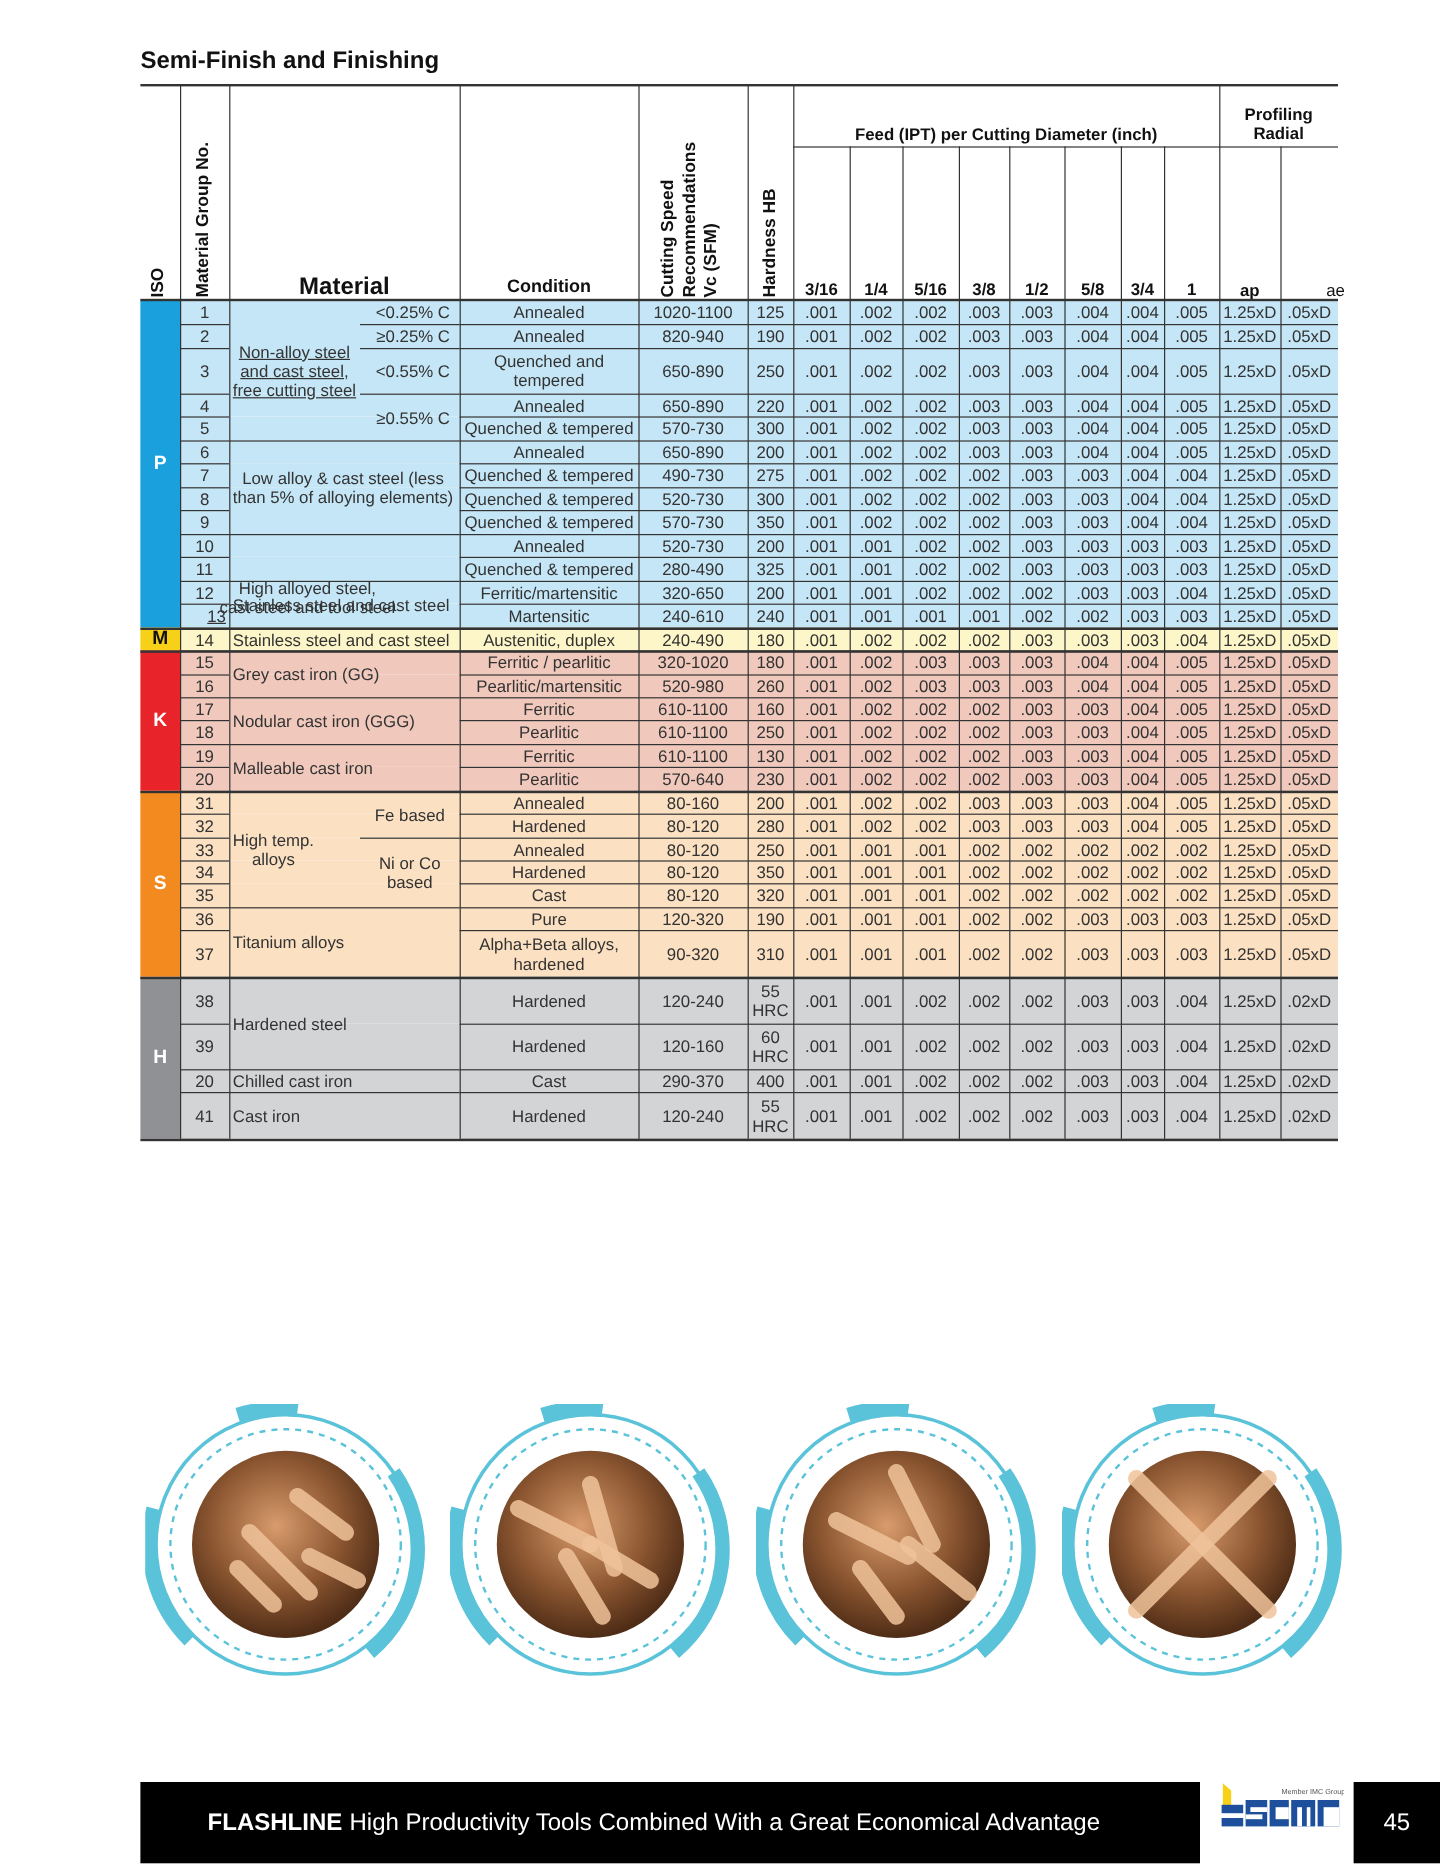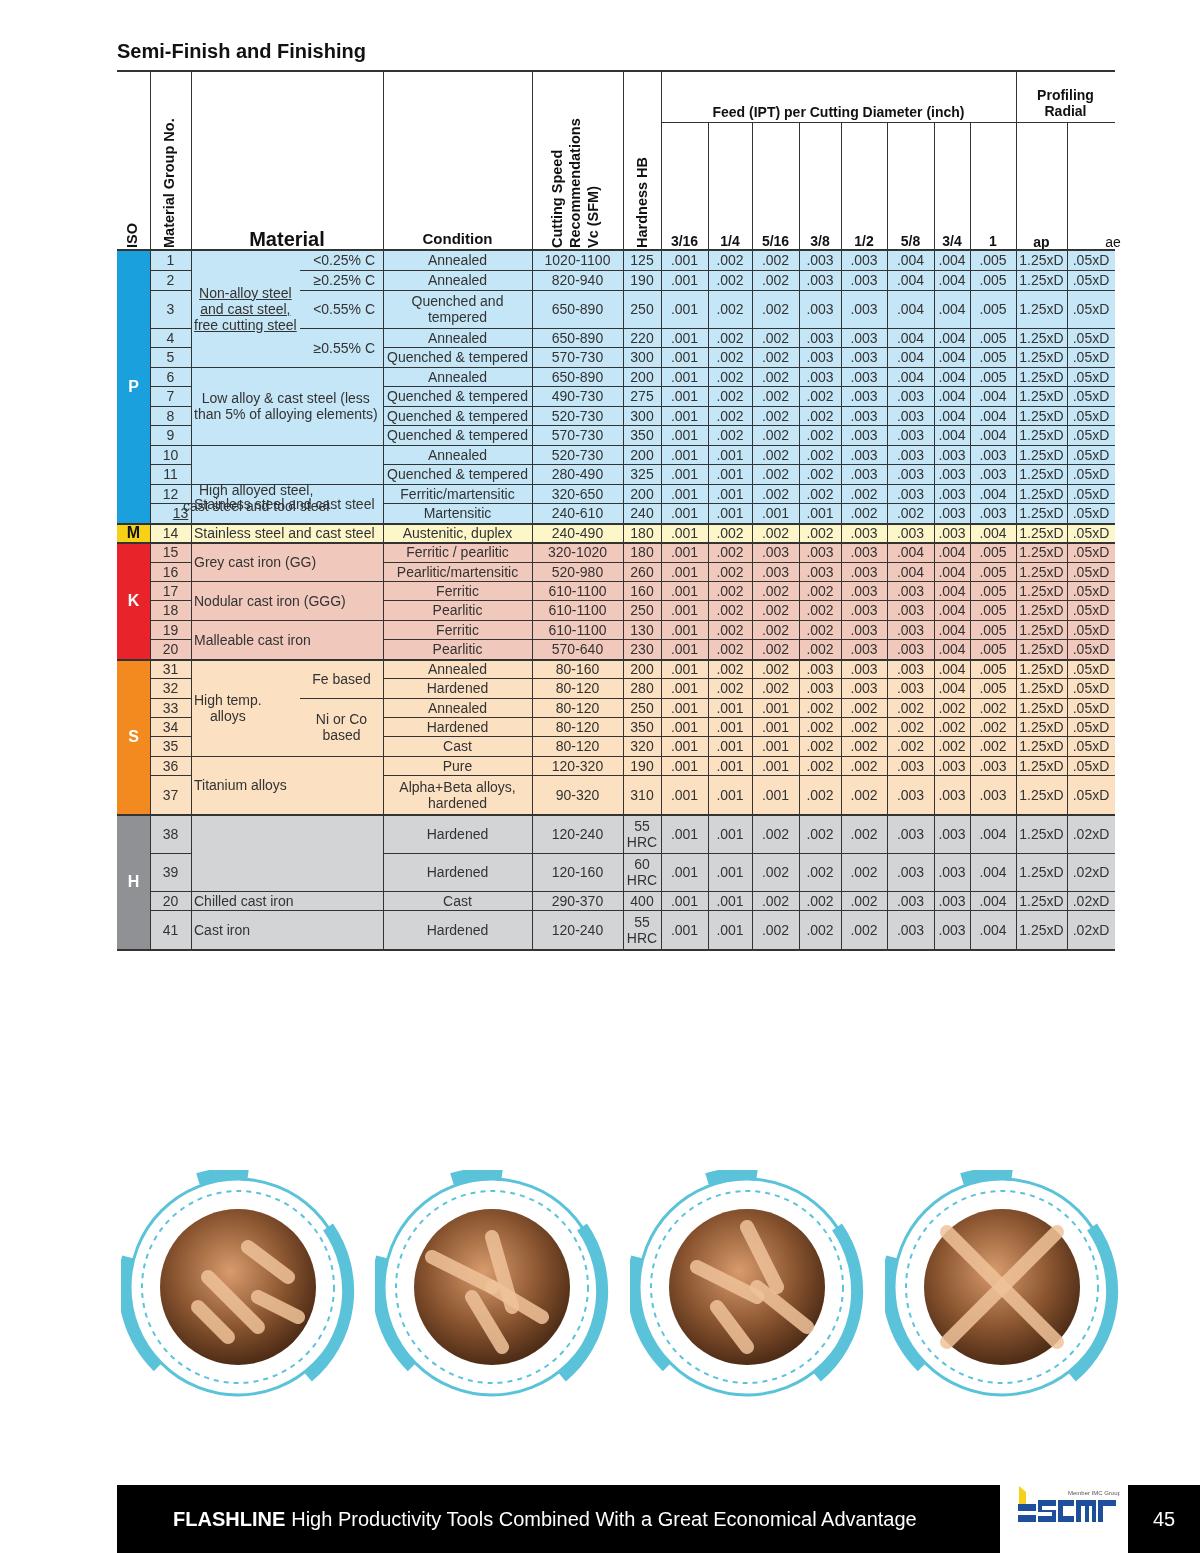--- a/index.html
+++ b/index.html
@@ -616,20 +616,21 @@
     <div class="hline" style="left: 191px; top: 620px; width: 192px; height: 1px;"></div>
     <div class="cell" style="left: 191px; top: 620px; width: 192px; height: 39px; justify-content: flex-start; padding-left: 3px; padding-right: 0px; white-space: nowrap;">Malleable cast iron</div>
     <div class="hline" style="left: 191px; top: 659px; width: 192px; height: 1px;"></div>
     <div class="cell" style="left: 191px; top: 659px; width: 109px; height: 97px; justify-content: center; padding-left: 3px; padding-right: 0px; white-space: nowrap; flex-direction: column; display: flex; align-items: flex-start;">High temp.<br>alloys</div>
     <div class="cell" style="left: 300px; top: 659px; width: 83px; height: 39px; justify-content: center; padding-left: 0px; padding-right: 0px; white-space: nowrap;">Fe based</div>
     <div class="cell" style="left: 300px; top: 698px; width: 83px; height: 58px; justify-content: center; padding-left: 0px; padding-right: 0px; white-space: nowrap; flex-direction: column; display: flex;">Ni or Co<br>based</div>
     <div class="hline" style="left: 300px; top: 698px; width: 83px; height: 1px;"></div>
     <div class="hline" style="left: 191px; top: 756px; width: 192px; height: 1px;"></div>
     <div class="cell" style="left: 191px; top: 756px; width: 192px; height: 58px; justify-content: flex-start; padding-left: 3px; padding-right: 0px; white-space: nowrap;">Titanium alloys</div>
     <div class="hline" style="left: 191px; top: 814px; width: 192px; height: 1px;"></div>
+    <div class="cell" style="left: 191px; top: 814px; width: 192px; height: 77px; justify-content: flex-start; padding-left: 3px; padding-right: 0px; white-space: nowrap;">Hardened steel</div>
     <div class="hline" style="left: 191px; top: 891px; width: 192px; height: 1px;"></div>
     <div class="cell" style="left: 191px; top: 891px; width: 192px; height: 19px; justify-content: flex-start; padding-left: 3px; padding-right: 0px; white-space: nowrap;">Chilled cast iron</div>
     <div class="hline" style="left: 191px; top: 910px; width: 192px; height: 1px;"></div>
     <div class="cell" style="left: 191px; top: 910px; width: 192px; height: 39px; justify-content: flex-start; padding-left: 3px; padding-right: 0px; white-space: nowrap;">Cast iron</div>
     <div class="vline" style="left: 150px; top: 250px; height: 699px;"></div>
     <div class="vline" style="left: 191px; top: 250px; height: 699px;"></div>
     <div class="vline" style="left: 383px; top: 250px; height: 699px;"></div>
     <div class="vline" style="left: 532px; top: 250px; height: 699px;"></div>
     <div class="vline" style="left: 623px; top: 250px; height: 699px;"></div>
     <div class="vline" style="left: 661px; top: 250px; height: 699px;"></div>

